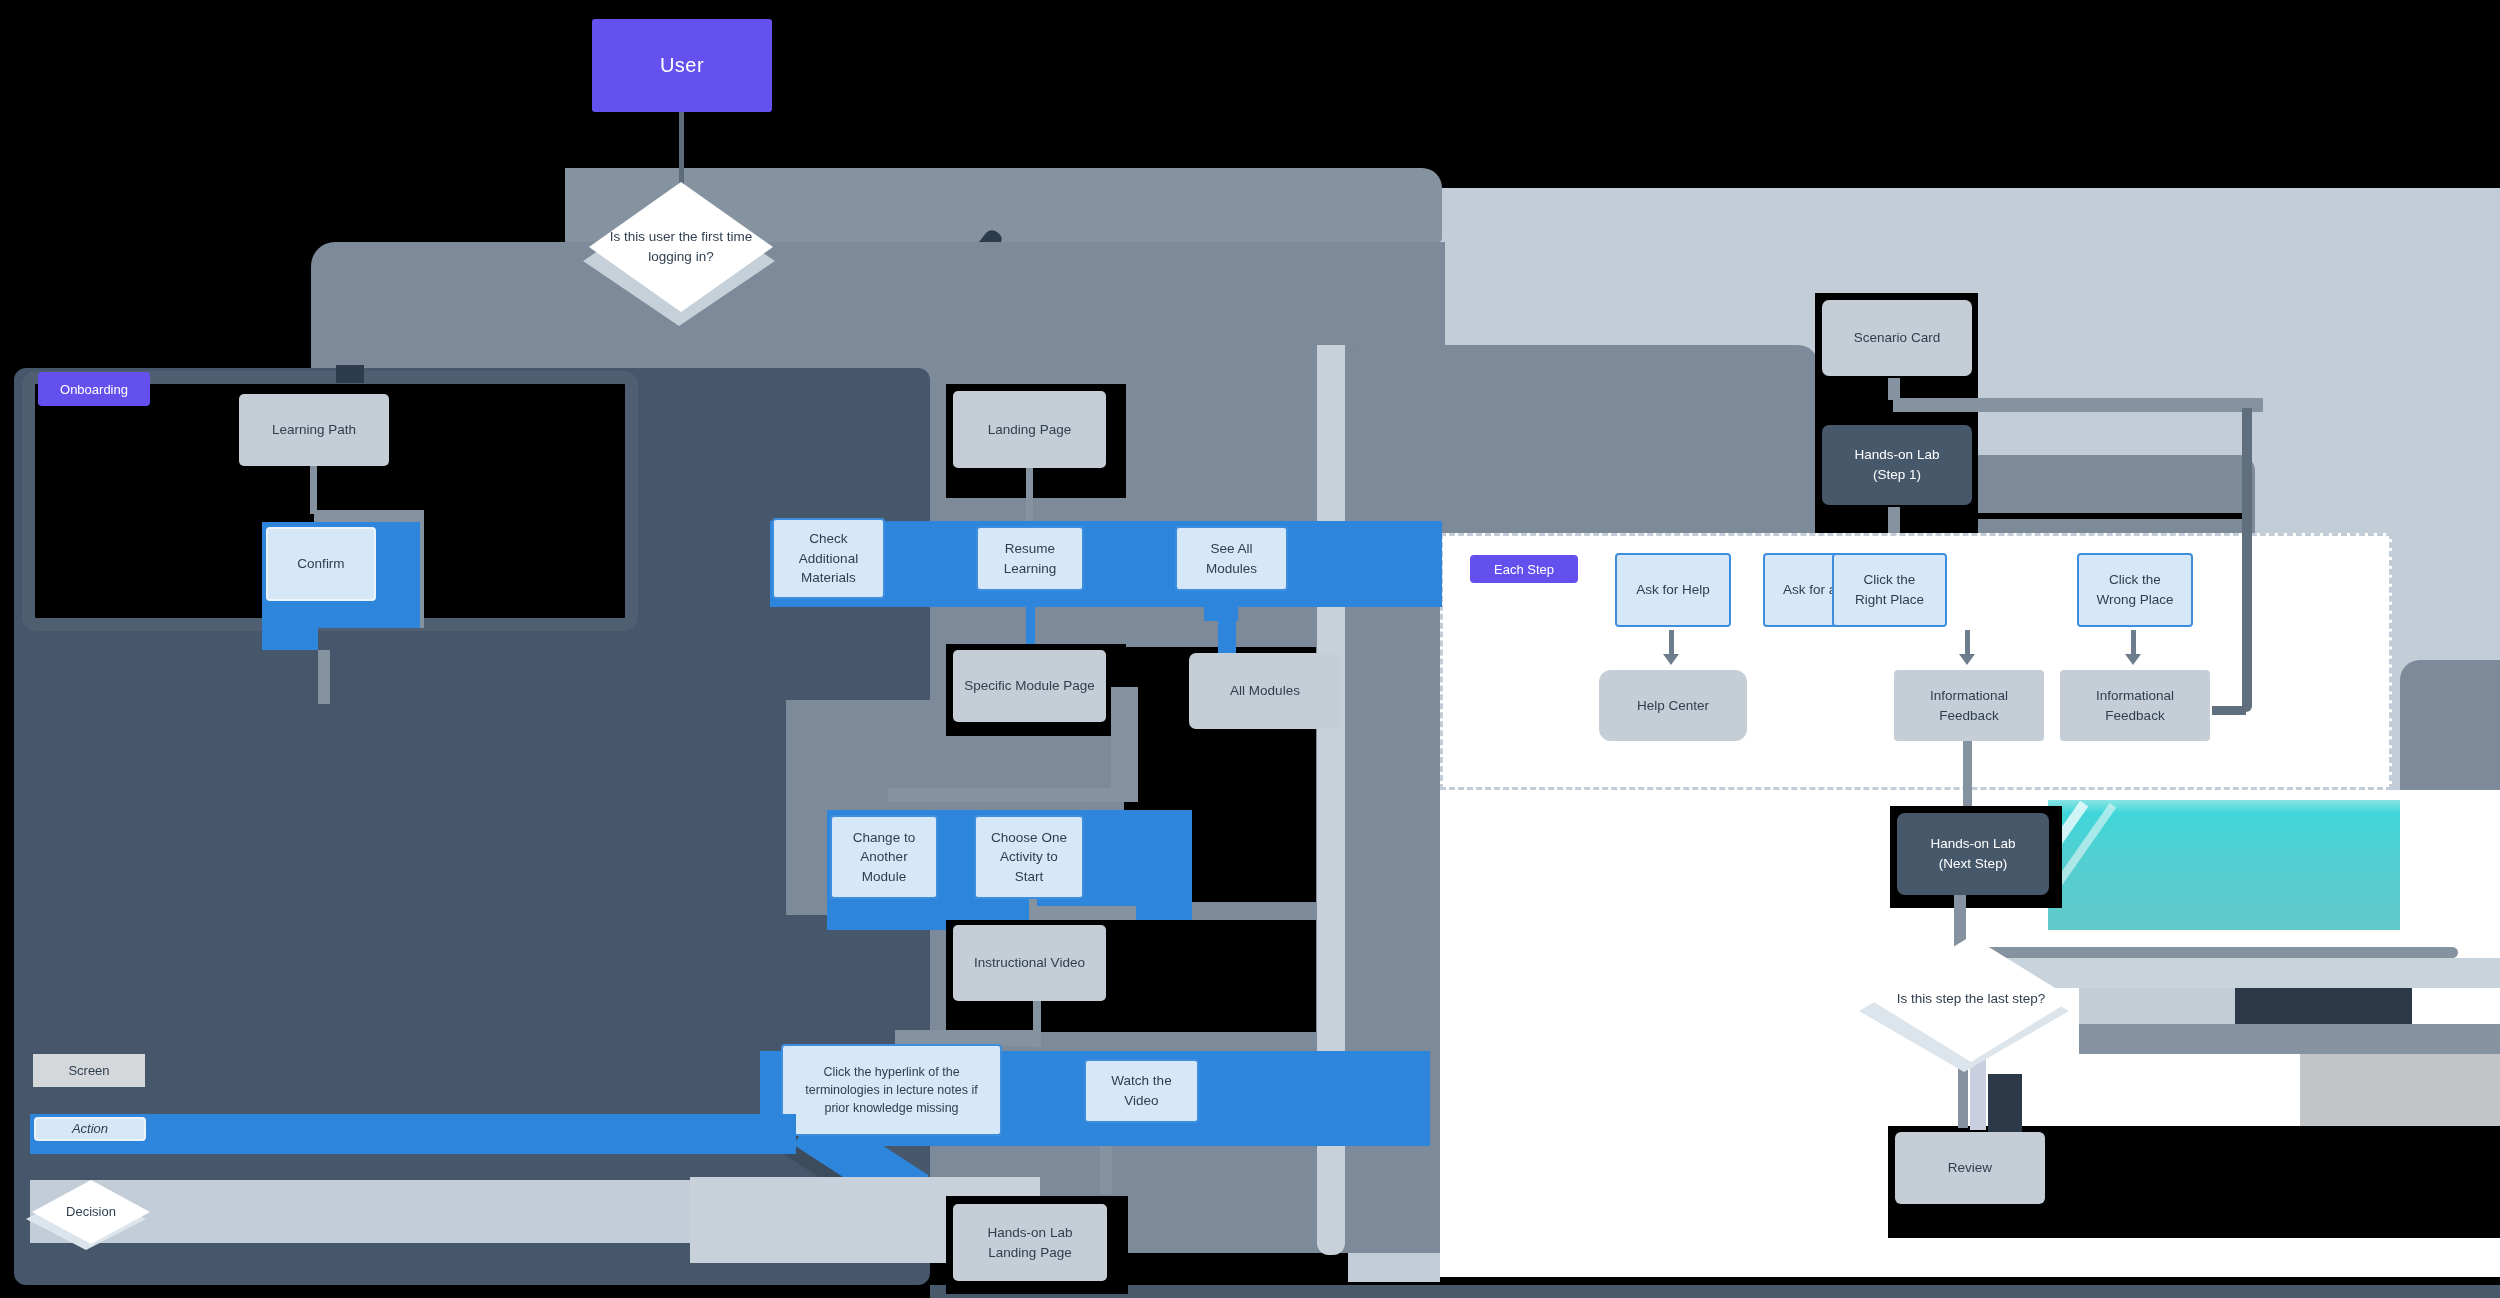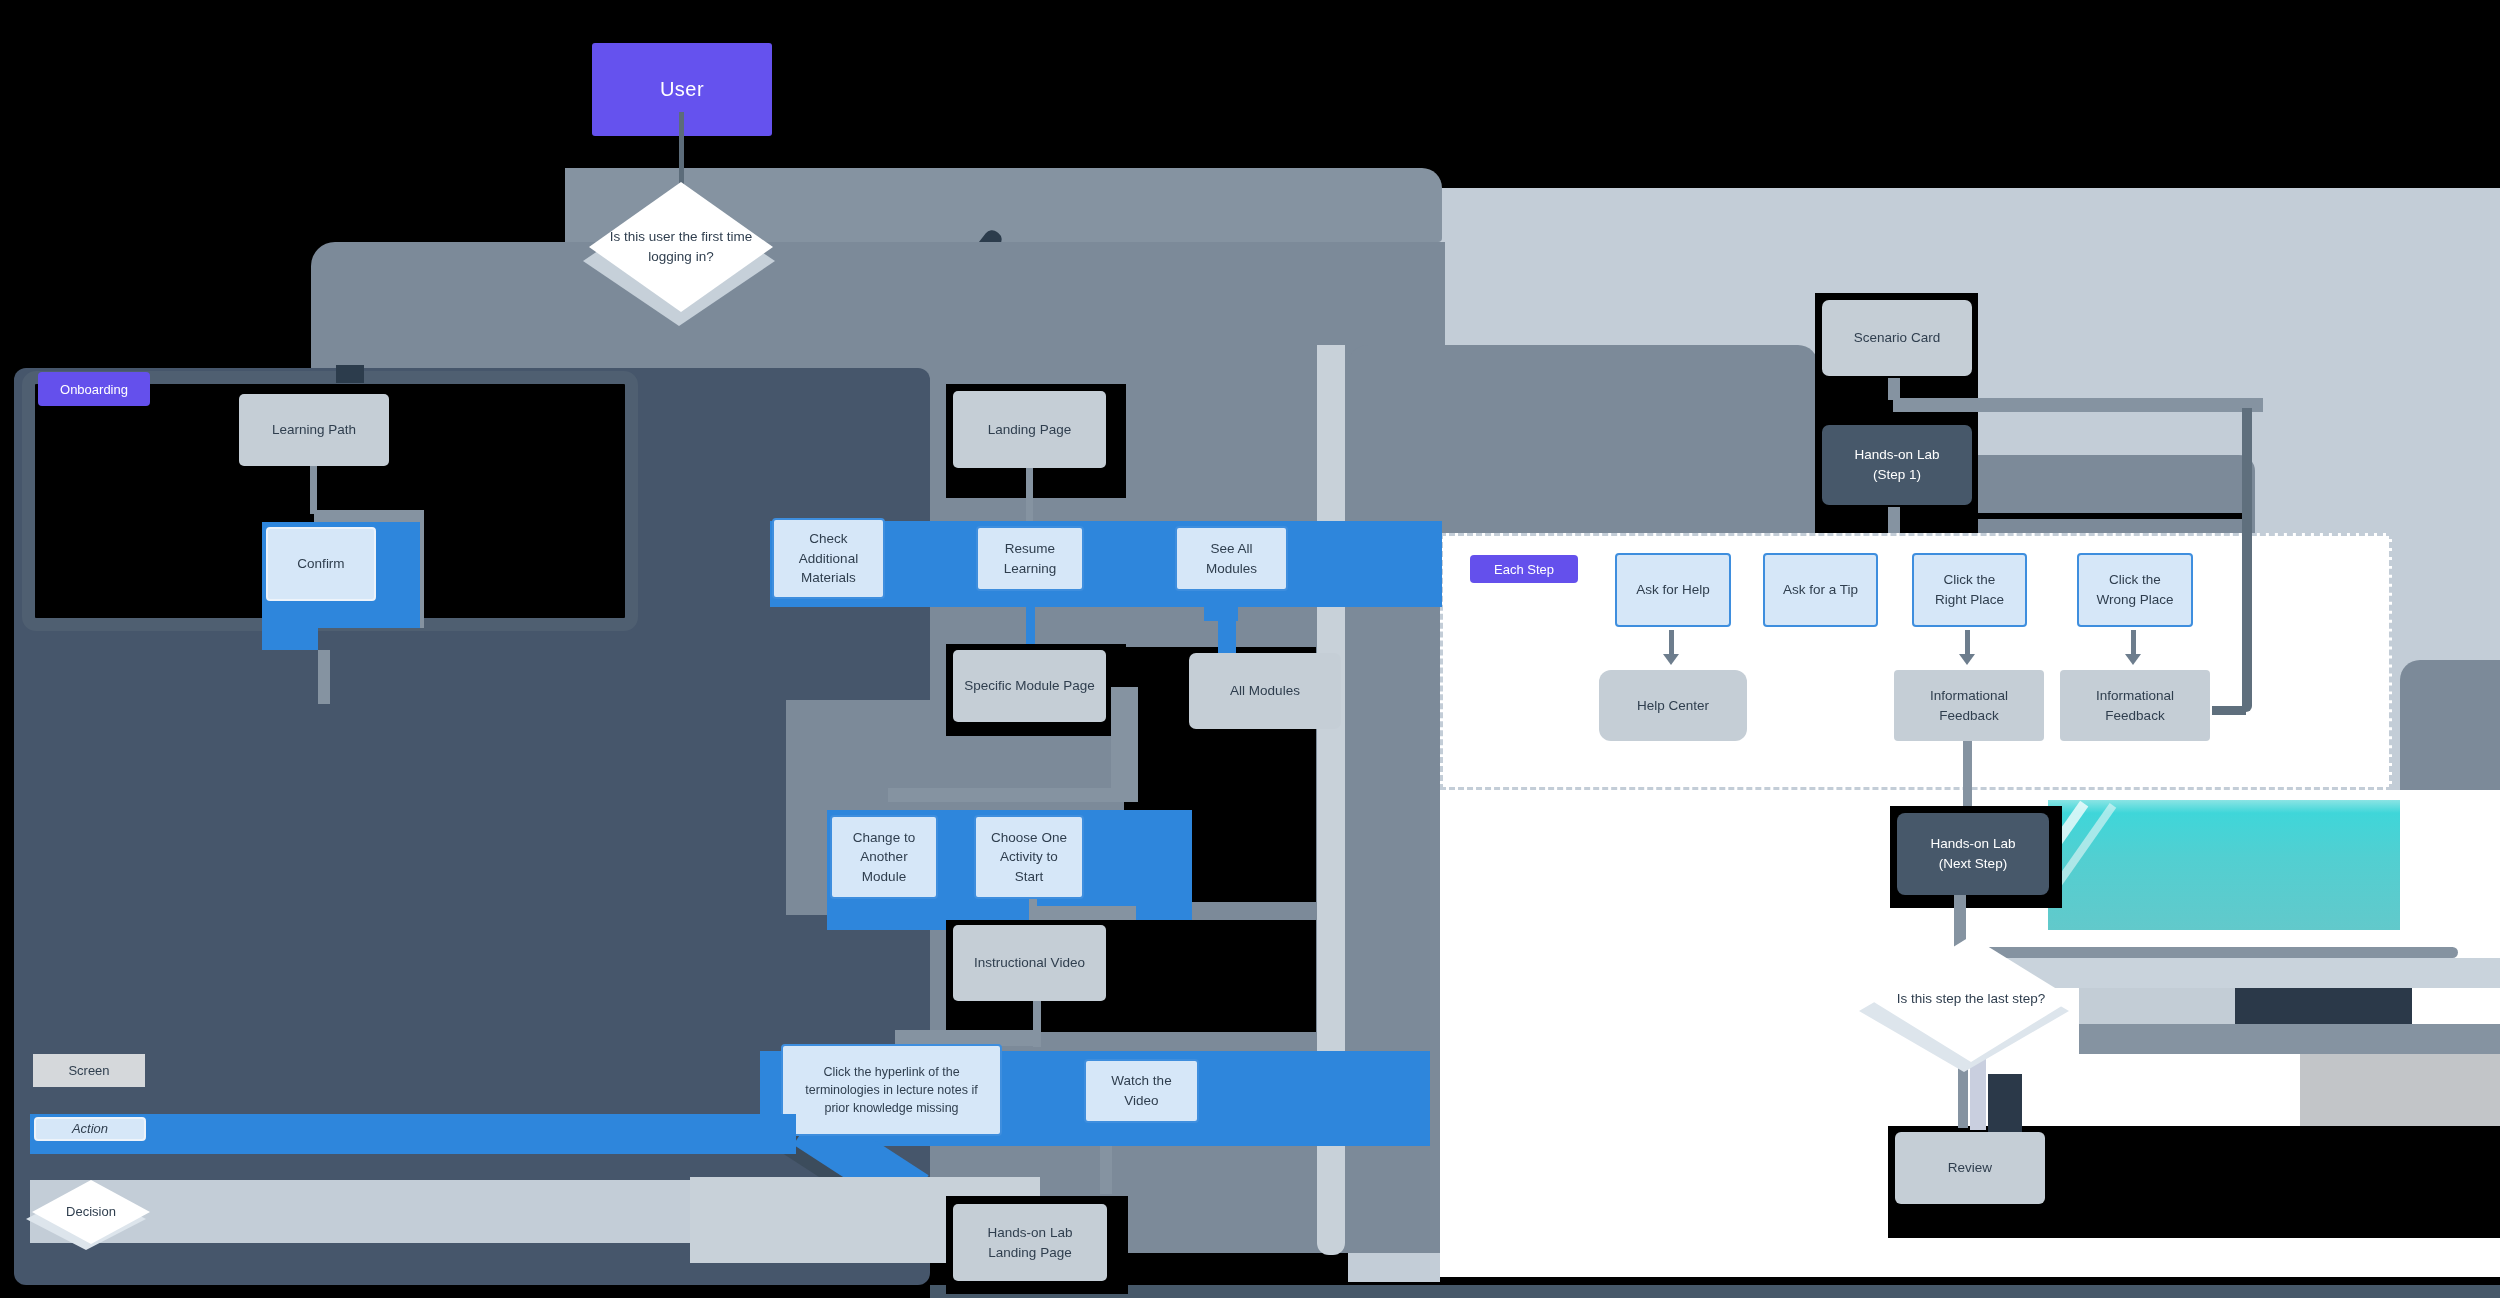--- a/index.html
+++ b/index.html
@@ -16,21 +16,21 @@
   .badge{background:#6450ec;color:#fff;font-size:13px;border-radius:4px;}
   .gray{background:#7c8a99;}
   .grayband{background:#8593a1;}
   .blue{background:#2e86dc;}
   .blk{background:#000;}
   .slate{background:#46566b;}
   .silver{background:#c8d1d9;}
   .light{background:#c3cdd7;}
   .white{background:#fff;}
   .navy{background:#2b3949;}
-  .purplebox{background:#6552ee;color:#fff;font-size:20px;letter-spacing:.5px;border-radius:3px;margin-top:24px;}
+  .purplebox{background:#6552ee;color:#fff;font-size:20px;letter-spacing:.5px;border-radius:3px;}
   .varrow{position:absolute;width:5px;background:#6d7d8d;}
   .ahead{position:absolute;width:0;height:0;border-left:8px solid transparent;border-right:8px solid transparent;border-top:11px solid #6d7d8d;}
   .dashedbox{background:#fff;border:3px dashed #c3cdd7;box-sizing:border-box;}
   .teal{background:linear-gradient(180deg,#8ae4e4 0%,#3fd6d9 10%,#52cfd1 45%,#62c9cb 100%);}
 </style>
 </head>
 <body>
 
 <div id="canvas">
 
@@ -154,21 +154,21 @@
   <div class="abs" style="left:2242px;top:408px;width:10px;height:304px;background:#5f6f7d;border-radius:0 0 6px 0;"></div>
   <div class="abs" style="left:2212px;top:706px;width:34px;height:9px;background:#5f6f7d;"></div>
   <div class="abs darkbox flexc" style="left:1822px;top:425px;width:150px;height:80px;">
     <span style="display:block;width:110px;">Hands-on Lab (Step 1)</span>
   </div>
   <div class="abs grayband" style="left:1888px;top:507px;width:12px;height:26px;"></div>
 
   <div class="abs badge flexc" style="left:1470px;top:555px;width:108px;height:28px;">Each Step</div>
   <div class="abs actionbox flexc" style="left:1615px;top:553px;width:116px;height:74px;">Ask for Help</div>
   <div class="abs actionbox flexc" style="left:1763px;top:553px;width:115px;height:74px;text-align:right;">Ask for a Tip</div>
-  <div class="abs actionbox flexc" style="left:1912px;top:553px;width:115px;height:74px;">
+  <div class="abs actionbox flexc" style="left:1832px;top:553px;width:115px;height:74px;">
     <span style="display:block;width:86px;">Click the Right Place</span>
   </div>
   <div class="abs actionbox flexc" style="left:2077px;top:553px;width:116px;height:74px;">
     <span style="display:block;width:80px;">Click the Wrong Place</span>
   </div>
 
   <div class="varrow" style="left:1669px;top:630px;height:24px;"></div>
   <div class="ahead" style="left:1663px;top:654px;"></div>
   <div class="varrow" style="left:1965px;top:630px;height:24px;"></div>
   <div class="ahead" style="left:1959px;top:654px;"></div>

